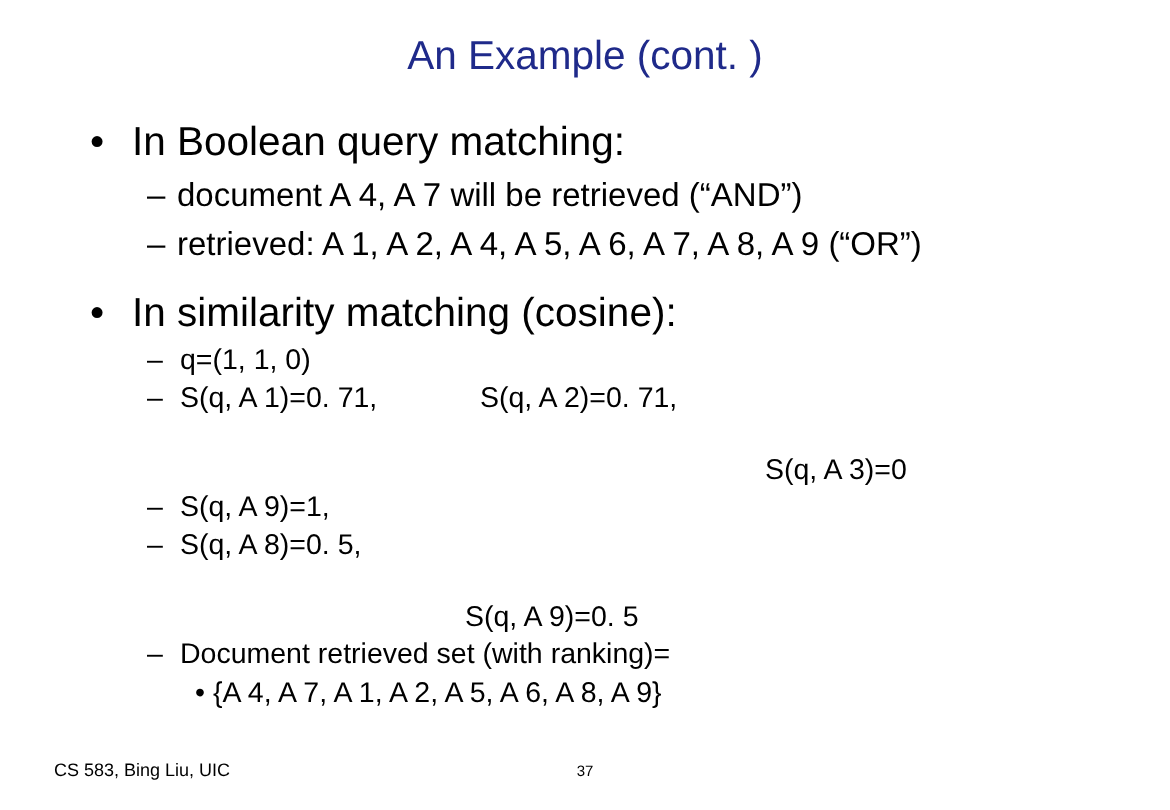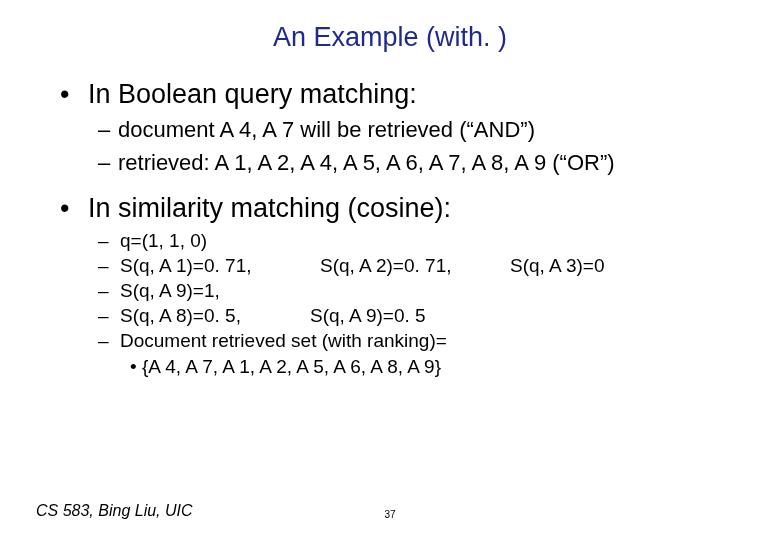--- a/index.html
+++ b/index.html
@@ -59,52 +59,51 @@
   .bullet3 .mark {
     width: 22px;
     flex: 0 0 22px;
   }
   .cols {
     display: flex;
     flex: 1 1 auto;
   }
   .c1 { width: 200px; }
   .c2 { width: 190px; }
-  .c3 { width: auto; }
+  .c3 { width: auto; margin-top: 48px; }
   .bullet4 {
     font-size: 19px;
     display: flex;
     margin-left: 70px;
     margin-top: 4px;
   }
   .bullet4 .mark {
     width: 12px;
     flex: 0 0 12px;
   }
   .footer-left {
     position: absolute;
     left: 36px;
     bottom: 20px;
-    font-size: 16px;
-    font-style: italic;
+    font-size: 12px;
   }
   .footer-num {
     position: absolute;
     left: 50%;
     transform: translateX(-50%);
     bottom: 20px;
     font-size: 10px;
   }
 </style>
 </head>
 <body>
 
 <div class="slide">
 
-  <div class="title">An Example (with. )</div>
+  <div class="title">An Example (cont. )</div>
 
   <div class="body">
 
     <div class="bullet1">
       <span class="mark">•</span>
       <span>In Boolean query matching:</span>
     </div>
 
     <div class="bullet2">
       <span class="mark">–</span>

